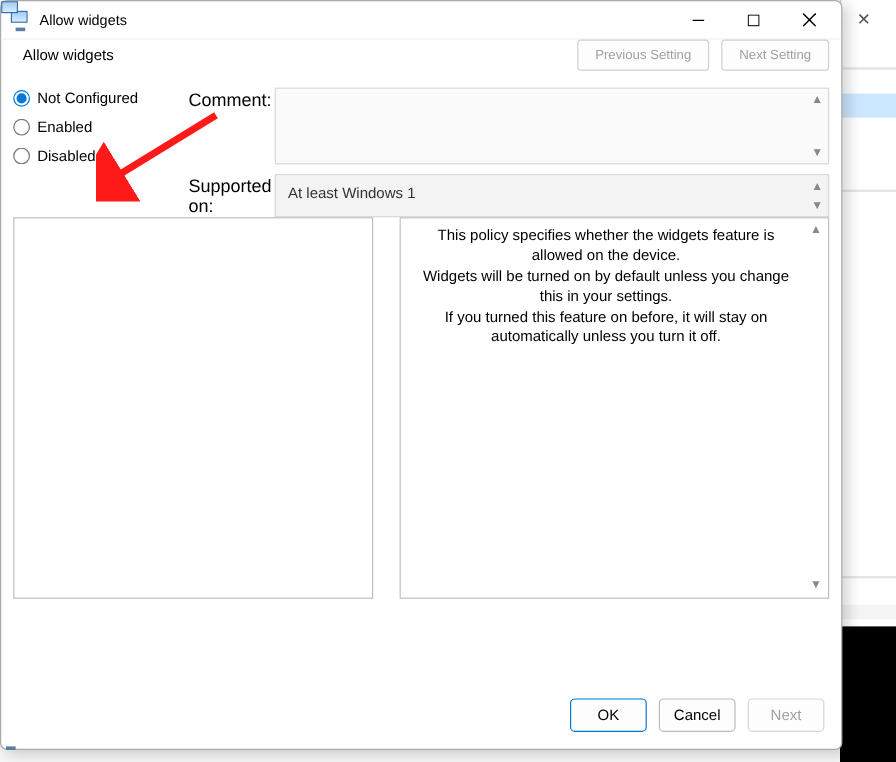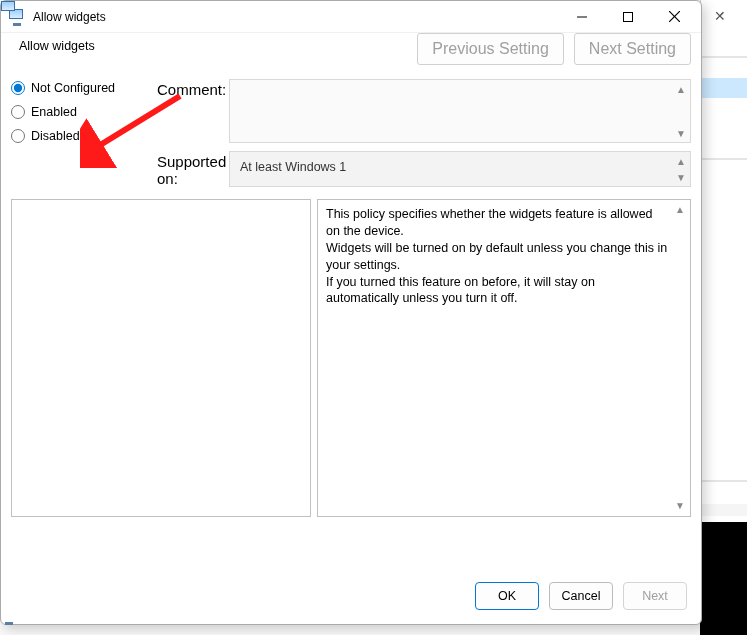--- a/index.html
+++ b/index.html
@@ -141,21 +141,21 @@
       gap: 10px;
       margin-top: -26px;
       margin-bottom: 8px;
     }
     .nav-btn {
       padding: 6px 14px;
       border: 1px solid #d0d0d0;
       background: #fdfdfd;
       border-radius: 3px;
       color: #a0a0a0;
-      font-size: 16px;
+      font-size: 11px;
       cursor: default;
     }
 
     .top-grid {
       display: grid;
       grid-template-columns: 142px 68px 1fr;
       column-gap: 4px;
       margin-top: 6px;
     }
 
@@ -228,23 +228,24 @@
       row-gap: 6px;
     }
     .lower-labels .hdr {
       font-size: 12.5px;
       margin-bottom: 4px;
     }
 
     .panels {
       display: grid;
       grid-template-columns: 300px 1fr;
-      gap: 6px;
+      gap: 22px;
       flex: 1;
-      margin-top: 12px;
+      margin-top: 0;
+      text-align: center;
     }
     .panel {
       border: 1px solid #c0c0c0;
       background: #fff;
       position: relative;
       padding: 6px 22px 6px 8px;
       font-size: 12.5px;
       line-height: 1.35;
       overflow: hidden;
       height: 318px;

